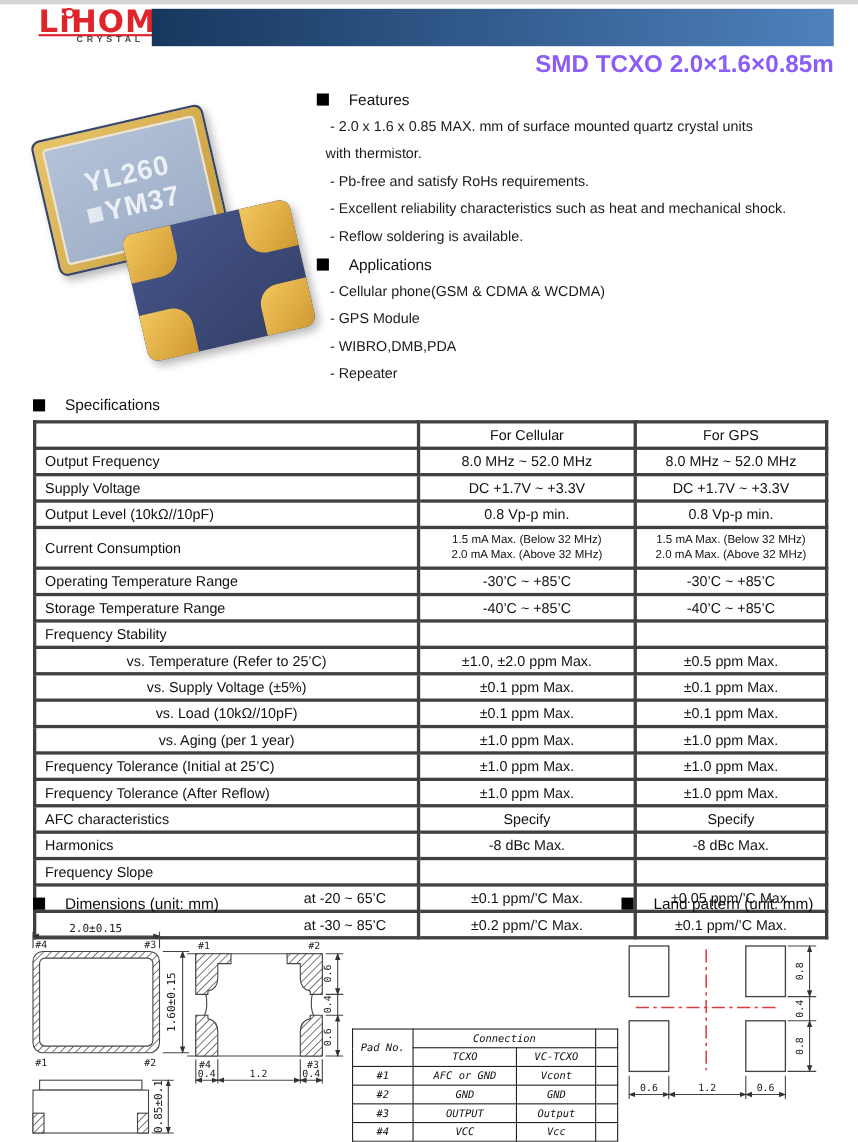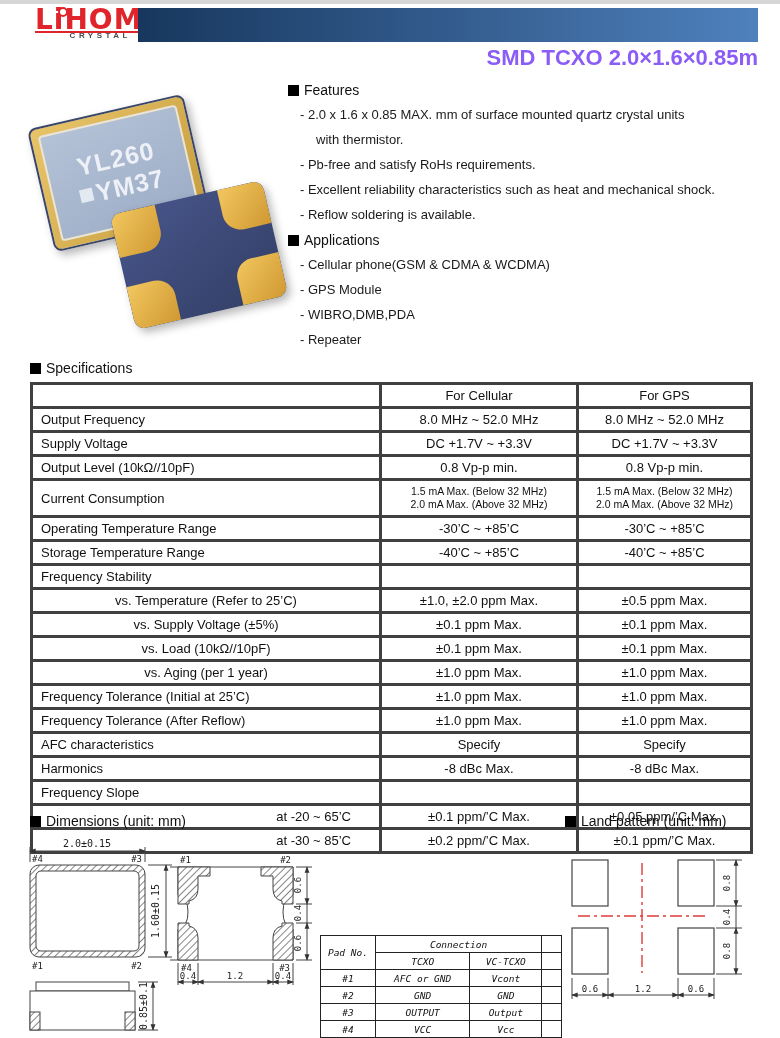--- a/index.html
+++ b/index.html
@@ -27,27 +27,27 @@
   .mark-line2{display:flex;align-items:center;gap:3px;}
   .mark-square{display:inline-block;width:13px;height:13px;background:#e2e9f1;}
   .chip-bottom{left:96px;top:108px;width:156px;height:118px;transform:rotate(-13deg);
     background:linear-gradient(150deg,#47558b,#333f66);border-radius:10px;overflow:hidden;}
   .pad{position:absolute;width:46px;height:44px;background:linear-gradient(135deg,#f2c75f,#d09832);}
   .pad-tl{left:0;top:0;border-radius:10px 0 18px 0;}
   .pad-tr{right:0;top:0;border-radius:0 10px 0 18px;}
   .pad-bl{left:0;bottom:0;border-radius:0 18px 0 10px;}
   .pad-br{right:0;bottom:0;border-radius:18px 0 10px 0;}
   
-  .sec-head{display:flex;align-items:center;gap:5px;font-size:14px;color:#111;line-height:16px;}
+  .sec-head{display:flex;align-items:center;gap:18px;font-size:14px;color:#111;line-height:16px;}
   .bullet{display:inline-block;width:11px;height:11px;background:#000;flex:0 0 auto;}
   
   .right-col{position:absolute;left:288px;top:82px;width:486px;}
   .right-col .sec-head{margin-bottom:9px;}
   .f-line{font-size:13px;line-height:16px;margin:0 0 9px 12px;white-space:nowrap;}
-  .f-indent{margin-left:28px;}
+  .f-indent{margin-left:8px;}
   
   .spec-head{position:absolute;left:30px;top:360px;}
   table{border-collapse:collapse;}
   .spec-table{position:absolute;left:30px;top:382px;width:720px;table-layout:fixed;}
   .spec-table td{border:3px solid #404040;height:21px;padding:0 8px;font-size:13px;color:#111;overflow:hidden;white-space:nowrap;}
   .spec-table{border:1.5px solid #000;}
   .spec-table .val{text-align:center;padding:0 2px;}
   .spec-table .lblc{text-align:center;}
   .spec-table .lblr{text-align:right;padding-right:28px;}
   .spec-table tr.tall td{height:34px;}

